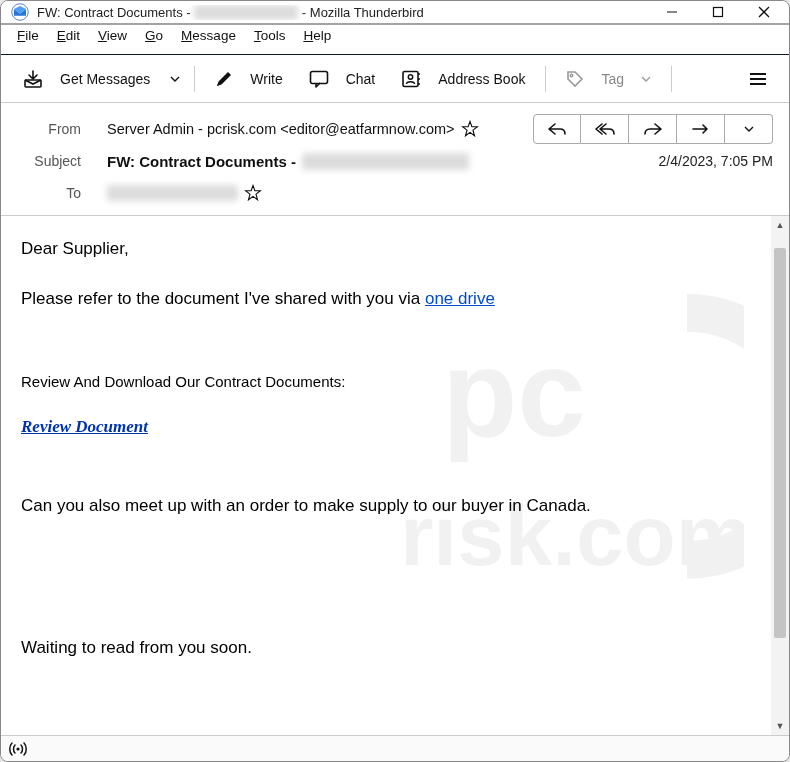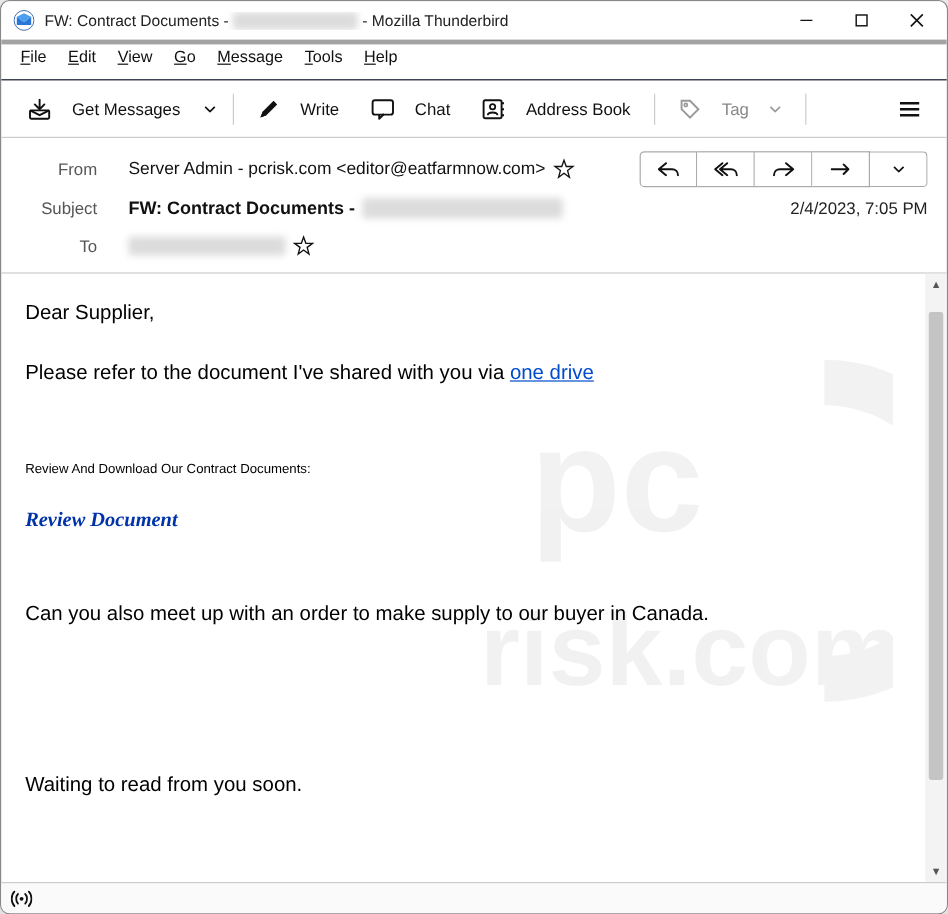--- a/index.html
+++ b/index.html
@@ -1,18 +1,18 @@
 <!DOCTYPE html>
 <html><head>
 <meta charset="utf-8">
 <style>
 *{margin:0;padding:0;box-sizing:border-box;font-family:"Segoe UI",Arial,sans-serif}
 body{background:#f0f0f0;display:flex;justify-content:center;align-items:center;min-height:100vh}
 .window{width:790px;height:762px;background:#fff;border:1px solid #888;border-radius:8px;overflow:hidden;display:flex;flex-direction:column;box-shadow:0 4px 20px rgba(0,0,0,.15)}
-.titlebar{height:36px;display:flex;align-items:center;padding:0 2px 0 10px;background:#fff;border-bottom:4px solid #a3a3a3}
+.titlebar{height:24px;display:flex;align-items:center;padding:0 2px 0 10px;background:#fff;border-bottom:2px solid #a3a3a3}
 .tb-icon{width:18px;height:18px;margin-right:8px;flex-shrink:0}
 .tb-title{font-size:13px;color:#222;flex:1;white-space:nowrap;overflow:hidden}
 .tb-ctrls{display:flex;height:100%}
 .tb-btn{width:46px;height:100%;display:flex;align-items:center;justify-content:center;cursor:pointer}
 .menubar{height:30px;display:flex;align-items:flex-start;padding:0 8px;gap:2px;border-bottom:1px solid #0f172a}
 .menu-item{padding:3px 8px;font-size:13.5px;color:#111;cursor:pointer}
 .mu{text-decoration:underline}
 .toolbar{height:48px;display:flex;align-items:center;padding:0 12px;gap:6px;border-bottom:1px solid #ccc}
 .tool-btn{display:flex;align-items:center;gap:17px;padding:6px 10px;font-size:14px;color:#111;cursor:pointer;border-radius:3px}
 .caret-btn{padding:6px 4px;cursor:pointer}
@@ -33,21 +33,21 @@
 .action-btns .ab:last-child{border-radius:0 4px 4px 0}
 .blurred{display:inline-block;background:#dcdcdc;border-radius:2px;filter:blur(3px);color:transparent;user-select:none}
 .content-wrap{flex:1;display:flex;overflow:hidden;position:relative}
 .content{flex:1;overflow-y:auto;padding:20px 20px 20px 20px;font-family:"Segoe UI",Arial,sans-serif;font-size:17px;color:#000;line-height:1.5;position:relative}
 .content p{margin-bottom:6px}
 .scrollbar-custom{width:18px;background:#f3f3f3;display:flex;flex-direction:column}
 .sb-arrow{height:18px;display:flex;align-items:center;justify-content:center;font-size:9px;color:#555;cursor:pointer}
 .sb-track{flex:1;position:relative}
 .sb-thumb{position:absolute;left:3px;right:3px;top:14px;height:390px;background:#c4c4c4;border-radius:2px;cursor:pointer}
 .link{color:#004ccc;text-decoration:underline;cursor:pointer}
-.link-italic{font-style:italic;font-weight:600;font-family:Georgia,serif;color:#0033aa;cursor:pointer;font-size:17px}
+.link-italic{font-style:italic;font-weight:600;font-family:Georgia,serif;color:#0033aa;text-decoration:underline;cursor:pointer;font-size:17px}
 .statusbar{height:26px;border-top:1px solid #ccc;display:flex;align-items:center;padding:0 8px;background:#fafafa}
 .watermark{position:absolute;right:22px;top:0;bottom:16px;width:390px;pointer-events:none;display:flex;align-items:center;justify-content:center;opacity:.05;font-size:110px;font-weight:700;font-family:Arial,sans-serif;color:#000;transform:translateY(-8px)}
 svg{display:block}
 </style>
 </head>
 <body>
 
 <div class="window">
 
   <div class="titlebar">
@@ -229,21 +229,21 @@
         <svg viewBox="0 0 400 400" width="380" height="380">
             <text x="82" y="175" font-size="130" font-weight="700" fill="#000">pc</text>
             <text x="38" y="310" font-size="90" fill="#000">risk.com</text>
             <path d="M340 45 A130 130 0 0 1 340 305" fill="none" stroke="#000" stroke-width="40"></path>
           </svg>
       </div>
       <p>Dear Supplier,</p>
       <div style="height:18px"></div>
       <p><span>Please refer to the document I've shared with you via  </span><a class="link"> one drive</a></p>
       <div style="height:54px"></div>
-      <p style="font-size:11px">Review And Download Our Contract Documents:</p>
+      <p style="font-size:15px">Review And Download Our Contract Documents:</p>
       <div style="height:14px"></div>
       <p><a class="link-italic"> Review Document</a></p>
       <div style="height:48px"></div>
       <p>Can you also meet up with an order to make supply to our buyer in Canada.</p>
       <div style="height:110px"></div>
       <p>Waiting to read from you soon.</p>
     </div>
     <div class="scrollbar-custom">
       <div class="sb-arrow">▲</div>
       <div class="sb-track">

